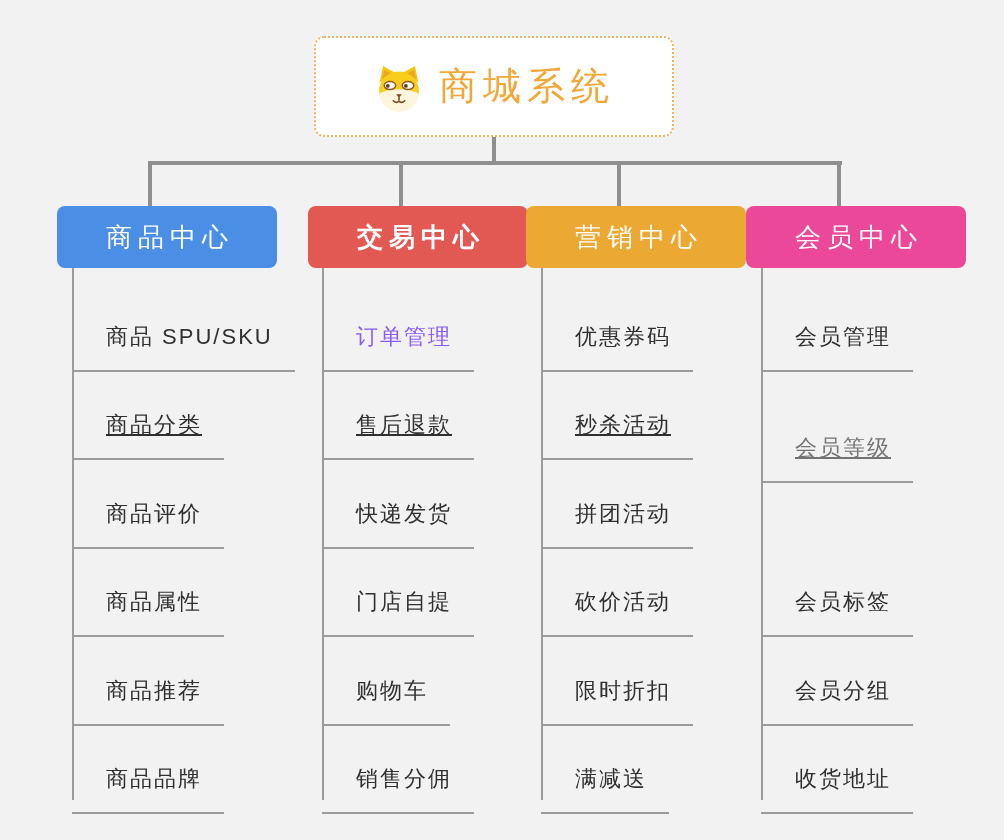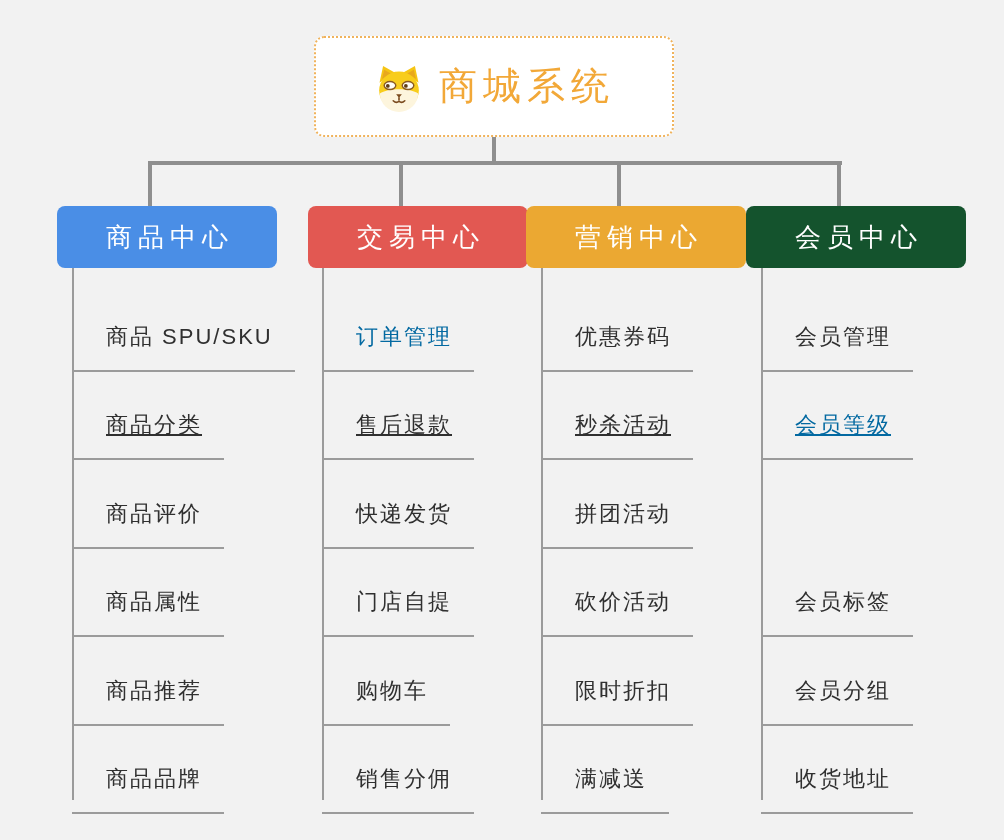--- a/index.html
+++ b/index.html
@@ -114,55 +114,55 @@
   <div class="conn conn-root-drop" style="background: rgb(143, 143, 143);"></div>
   <div class="conn conn-bus" style="background: rgb(143, 143, 143);"></div>
   <div class="conn conn-drop d0" style="background: rgb(143, 143, 143);"></div>
   <div class="conn conn-drop d1" style="background: rgb(143, 143, 143);"></div>
   <div class="conn conn-drop d2" style="background: rgb(143, 143, 143);"></div>
   <div class="conn conn-drop d3" style="background: rgb(143, 143, 143);"></div>
 
   <div class="branch-header b0" style="background: rgb(74, 142, 230);">
     <span class="label" style="color: rgb(255, 255, 255);">商品中心</span>
   </div>
-  <div class="branch-header b1" style="background: rgb(226, 88, 82);">
+  <div class="branch-header b1" style="background: rgb(226, 88, 82); font-weight: bold;">
     <span class="label" style="color: rgb(255, 255, 255);">交易中心</span>
   </div>
   <div class="branch-header b2" style="background: rgb(235, 168, 50);">
     <span class="label" style="color: rgb(255, 255, 255);">营销中心</span>
   </div>
-  <div class="branch-header b3" style="background: #14532d; align-items: center;">
+  <div class="branch-header b3" style="background: #ec4899; align-items: center;">
     <span class="label" style="color: rgb(255, 255, 255);">会员中心</span>
   </div>
 
   <div class="trunk c0" style="background: rgb(155, 155, 155);"></div>
   <div class="trunk c1" style="background: rgb(155, 155, 155);"></div>
   <div class="trunk c2" style="background: rgb(155, 155, 155);"></div>
   <div class="trunk c3" style="background: rgb(155, 155, 155);"></div>
 
   <div class="leaf c0 r0" style="color: rgb(48, 48, 48); border-color: rgb(155, 155, 155);">商品 SPU/SKU</div>
   <div class="leaf c0 r1" style="color: rgb(48, 48, 48); border-color: rgb(155, 155, 155);">商品分类</div>
   <div class="leaf c0 r2" style="color: rgb(48, 48, 48); border-color: rgb(155, 155, 155);">商品评价</div>
   <div class="leaf c0 r3" style="color: rgb(48, 48, 48); border-color: rgb(155, 155, 155);">商品属性</div>
   <div class="leaf c0 r4" style="color: rgb(48, 48, 48); border-color: rgb(155, 155, 155);">商品推荐</div>
   <div class="leaf c0 r5" style="color: rgb(48, 48, 48); border-color: rgb(155, 155, 155);">商品品牌</div>
 
-  <div class="leaf c1 r0" style="color: #0369a1; border-color: rgb(155, 155, 155);">订单管理</div>
+  <div class="leaf c1 r0" style="color: #8b5cf6; border-color: rgb(155, 155, 155);">订单管理</div>
   <div class="leaf c1 r1" style="color: rgb(48, 48, 48); border-color: rgb(155, 155, 155);">售后退款</div>
   <div class="leaf c1 r2" style="color: rgb(48, 48, 48); border-color: rgb(155, 155, 155);">快递发货</div>
   <div class="leaf c1 r3" style="color: rgb(48, 48, 48); border-color: rgb(155, 155, 155);">门店自提</div>
   <div class="leaf c1 r4" style="color: rgb(48, 48, 48); border-color: rgb(155, 155, 155);">购物车</div>
   <div class="leaf c1 r5" style="color: rgb(48, 48, 48); border-color: rgb(155, 155, 155);">销售分佣</div>
 
   <div class="leaf c2 r0" style="color: rgb(48, 48, 48); border-color: rgb(155, 155, 155);">优惠券码</div>
   <div class="leaf c2 r1" style="color: rgb(48, 48, 48); border-color: rgb(155, 155, 155);">秒杀活动</div>
   <div class="leaf c2 r2" style="color: rgb(48, 48, 48); border-color: rgb(155, 155, 155);">拼团活动</div>
   <div class="leaf c2 r3" style="color: rgb(48, 48, 48); border-color: rgb(155, 155, 155);">砍价活动</div>
   <div class="leaf c2 r4" style="color: rgb(48, 48, 48); border-color: rgb(155, 155, 155);">限时折扣</div>
   <div class="leaf c2 r5" style="color: rgb(48, 48, 48); border-color: rgb(155, 155, 155);">满减送</div>
 
   <div class="leaf c3 r0" style="color: rgb(48, 48, 48); border-color: rgb(155, 155, 155);">会员管理</div>
-  <div class="leaf c3 r1" style="color: #0369a1; border-color: rgb(155, 155, 155);">会员等级</div>
+  <div class="leaf c3 r1" style="color: #737373; border-color: rgb(155, 155, 155); margin-top: 23px;">会员等级</div>
   <div class="leaf c3 r3" style="color: rgb(48, 48, 48); border-color: rgb(155, 155, 155);">会员标签</div>
   <div class="leaf c3 r4" style="color: rgb(48, 48, 48); border-color: rgb(155, 155, 155);">会员分组</div>
   <div class="leaf c3 r5" style="color: rgb(48, 48, 48); border-color: rgb(155, 155, 155);">收货地址</div>
 
 </div>
 
 </body></html>

